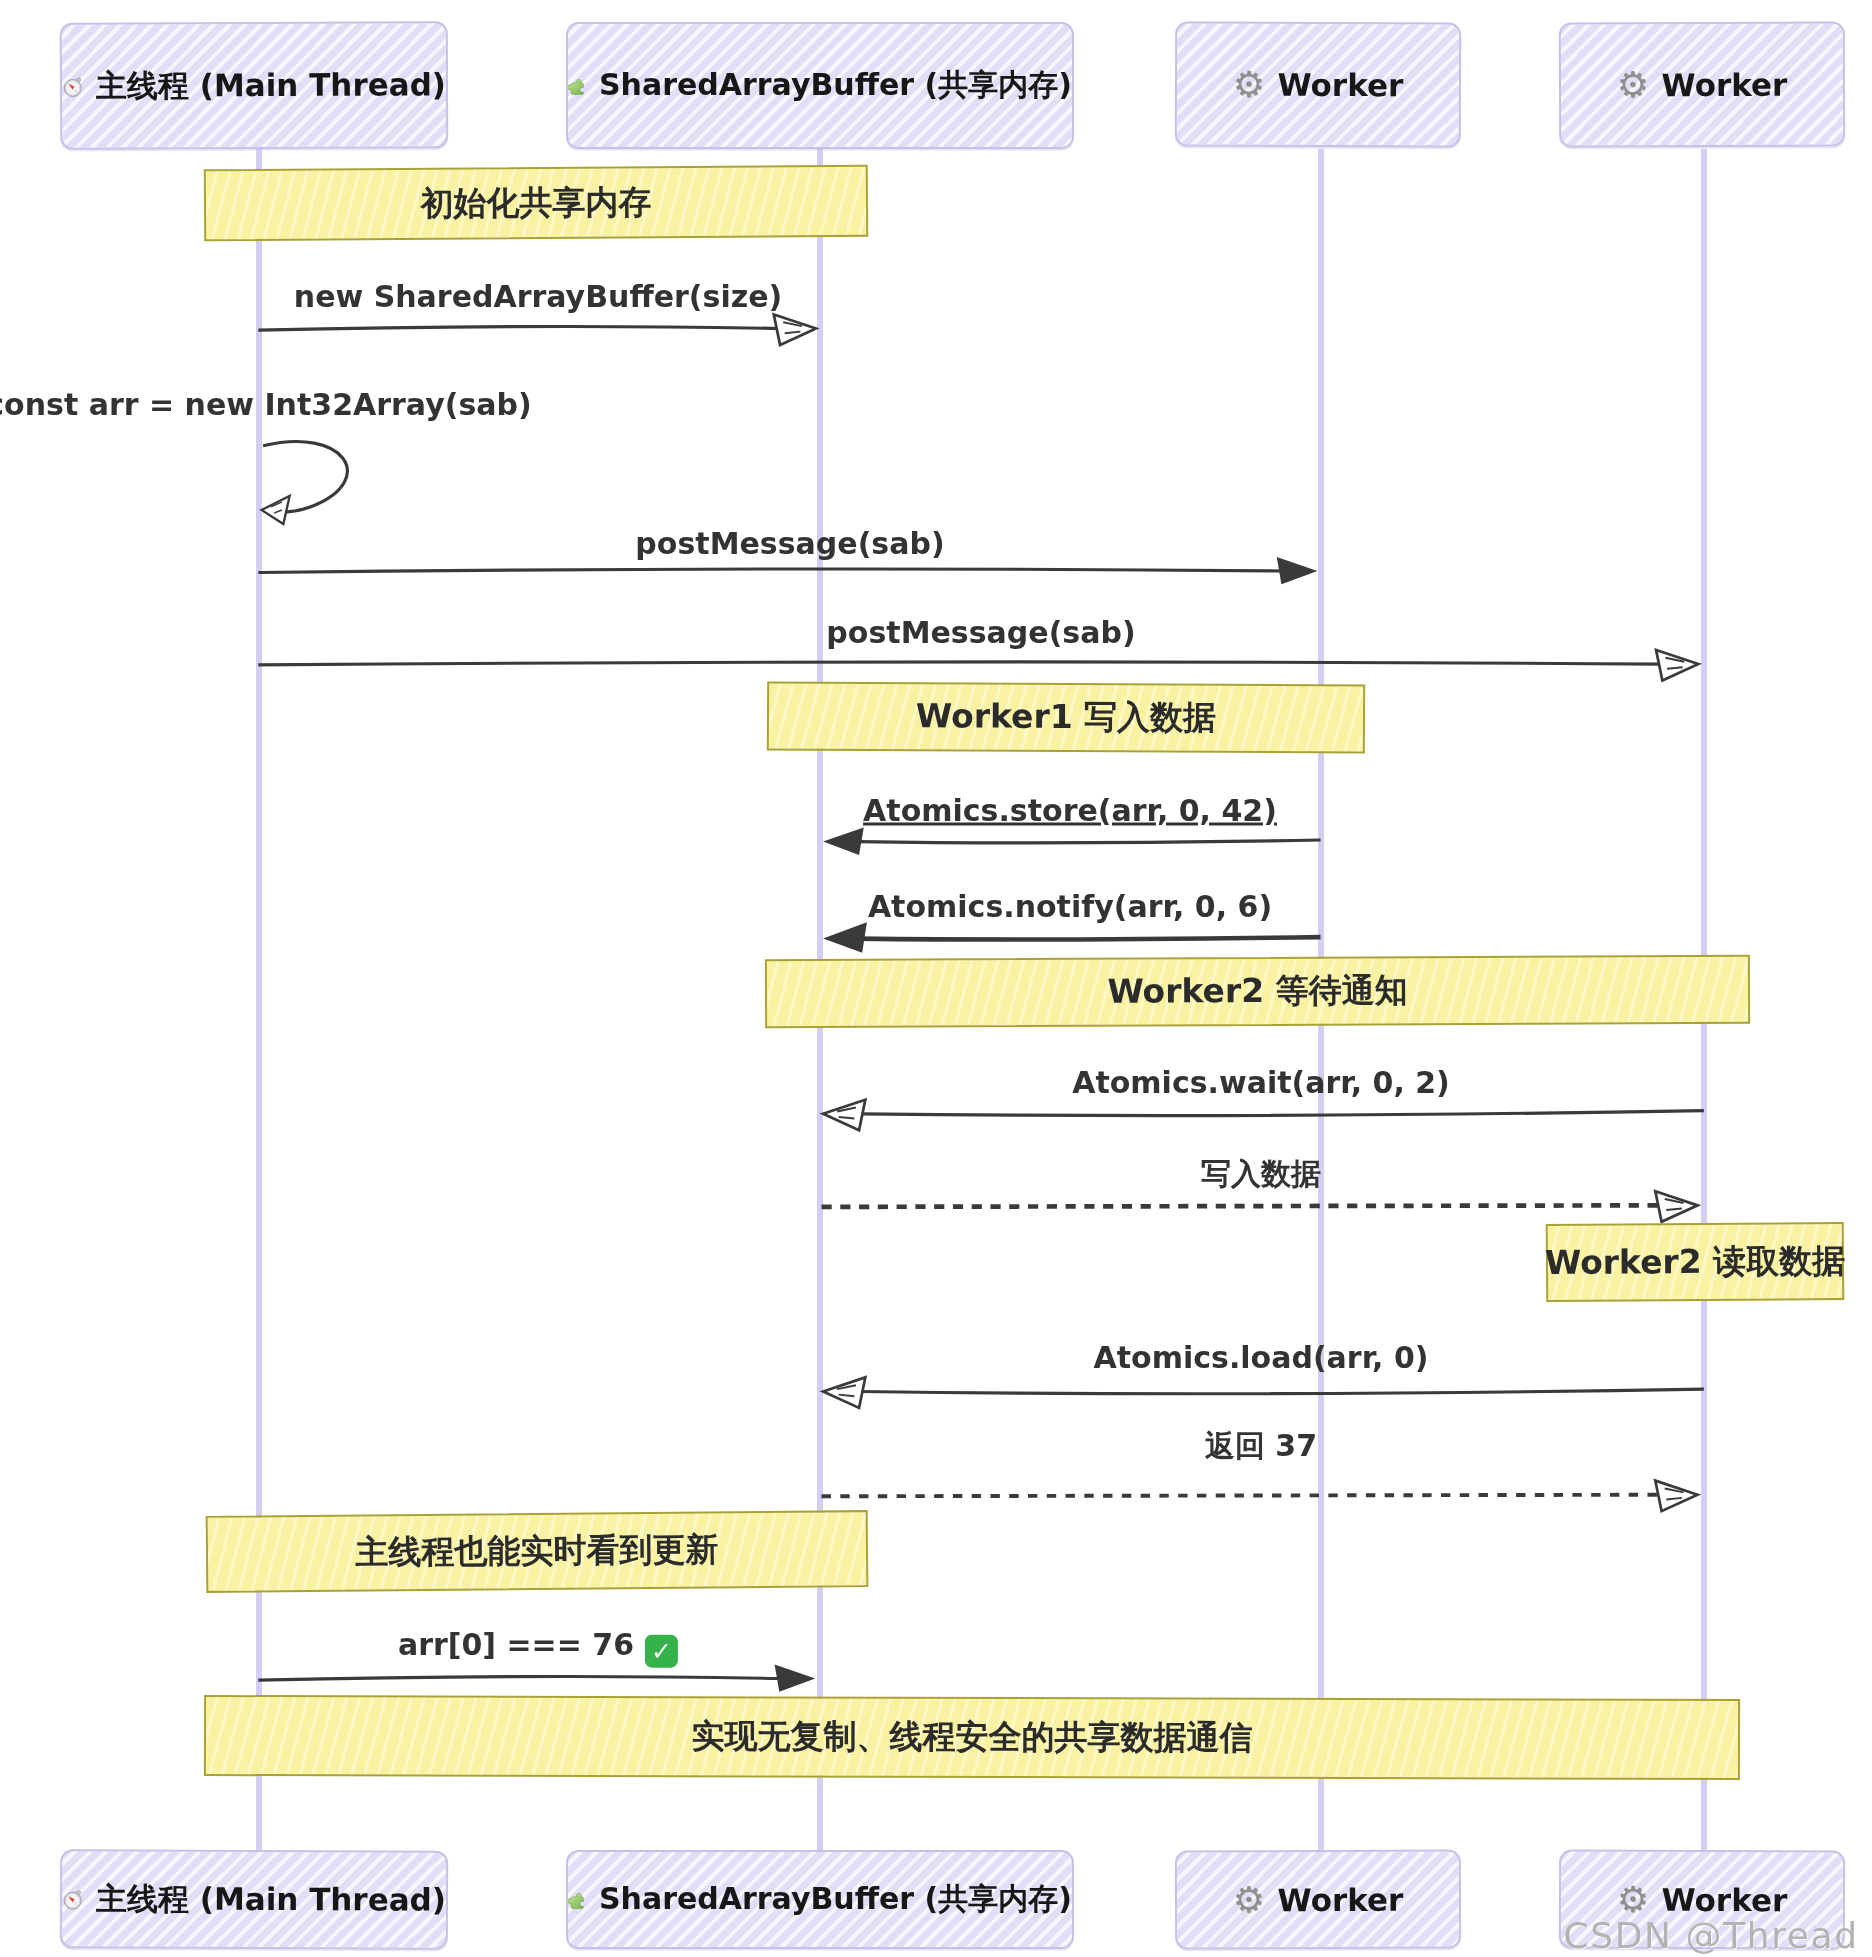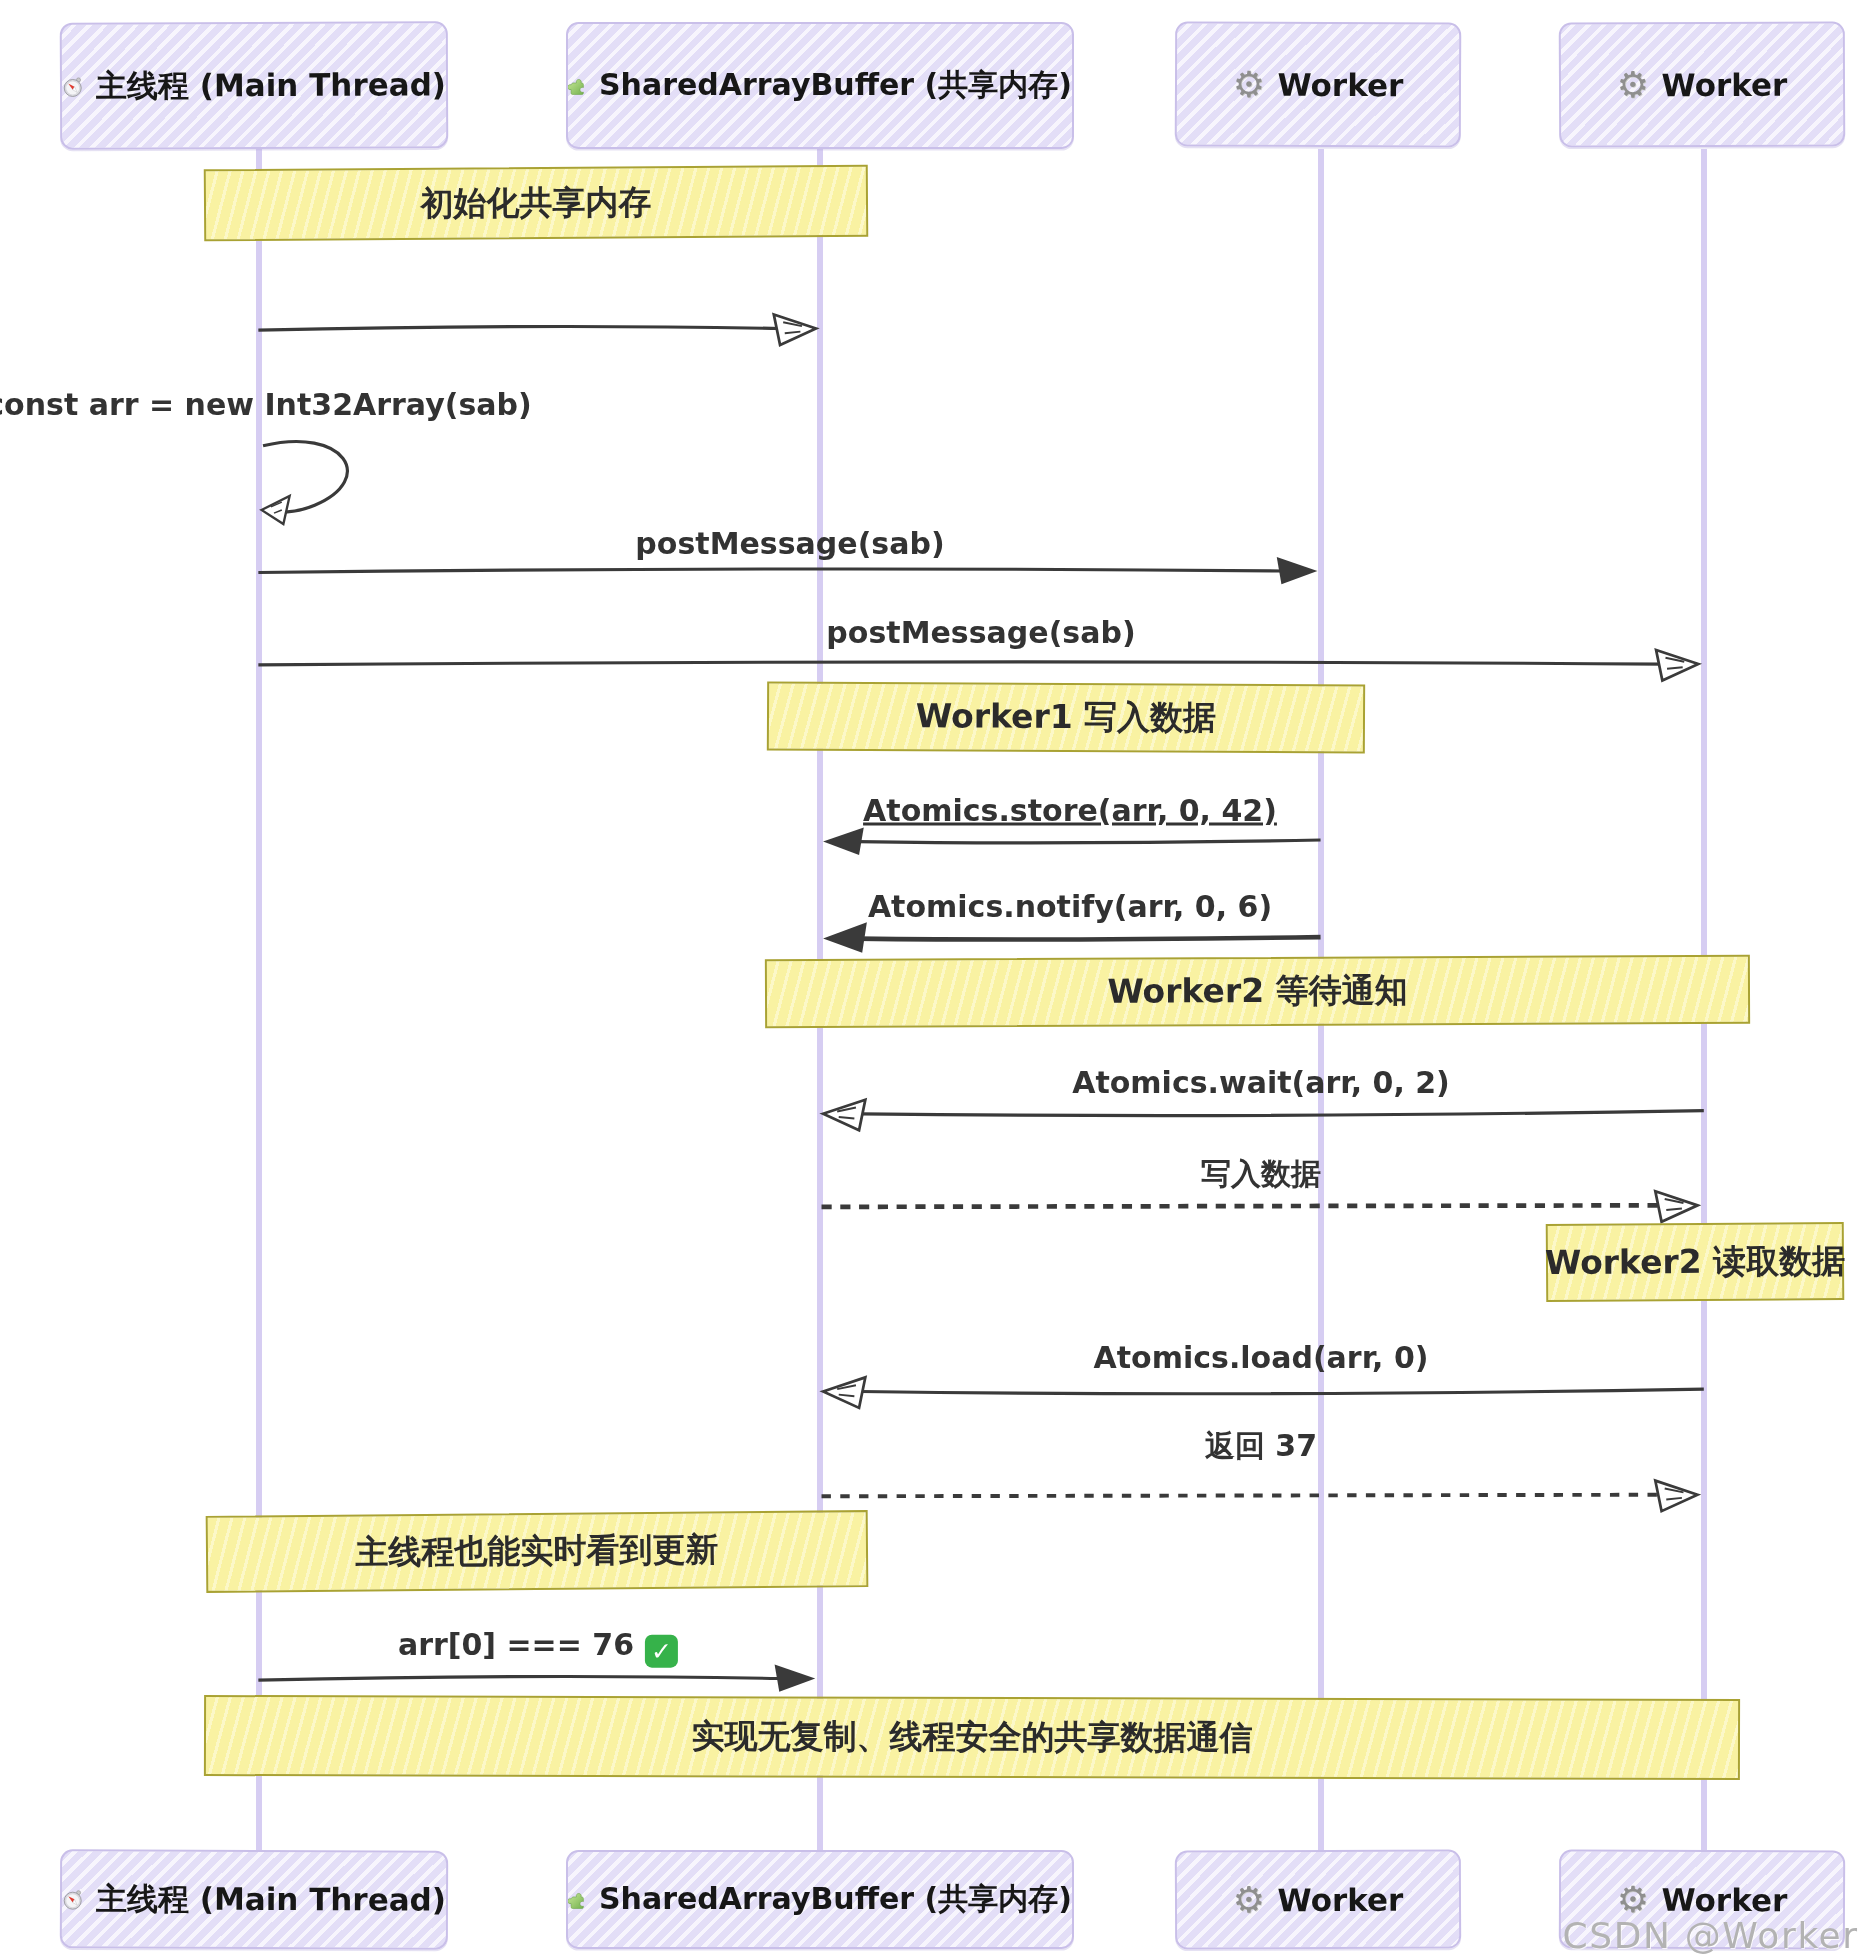--- a/index.html
+++ b/index.html
@@ -184,20 +184,23 @@
   </div>
 
   <div class="note" style="left:206px;top:1513px;width:662px;height:77px;transform:rotate(-0.5deg);">
     <span>主线程也能实时看到更新</span>
   </div>
 
   <div class="note" style="left:204px;top:1697px;width:1536px;height:81px;transform:rotate(0.15deg);">
     <span>实现无复制、线程安全的共享数据通信</span>
   </div>
 
+  <div class="msg" style="left:538px;top:296px;">
+    <span>new SharedArrayBuffer(size)</span>
+  </div>
   <div class="msg" style="left:259px;top:404px;">
     <span>const arr = new Int32Array(sab)</span>
   </div>
   <div class="msg" style="left:790px;top:543px;">
     <span>postMessage(sab)</span>
   </div>
   <div class="msg" style="left:981px;top:632px;">
     <span>postMessage(sab)</span>
   </div>
   <div class="msg" style="left:1070px;top:810px;text-decoration:underline;">
@@ -215,16 +218,16 @@
   <div class="msg" style="left:1261px;top:1357px;">
     <span>Atomics.load(arr, 0)</span>
   </div>
   <div class="msg" style="left:1261px;top:1446px;">
     <span>返回 37</span>
   </div>
   <div class="msg" style="left:538px;top:1647px;">
     <span>arr[0] === 76</span><span class="check-badge">✓</span>
   </div>
 
-  <div class="watermark">CSDN @Worker</div>
+  <div class="watermark">CSDN @Thread</div>
 
 </div>
 
 
 </body></html>

